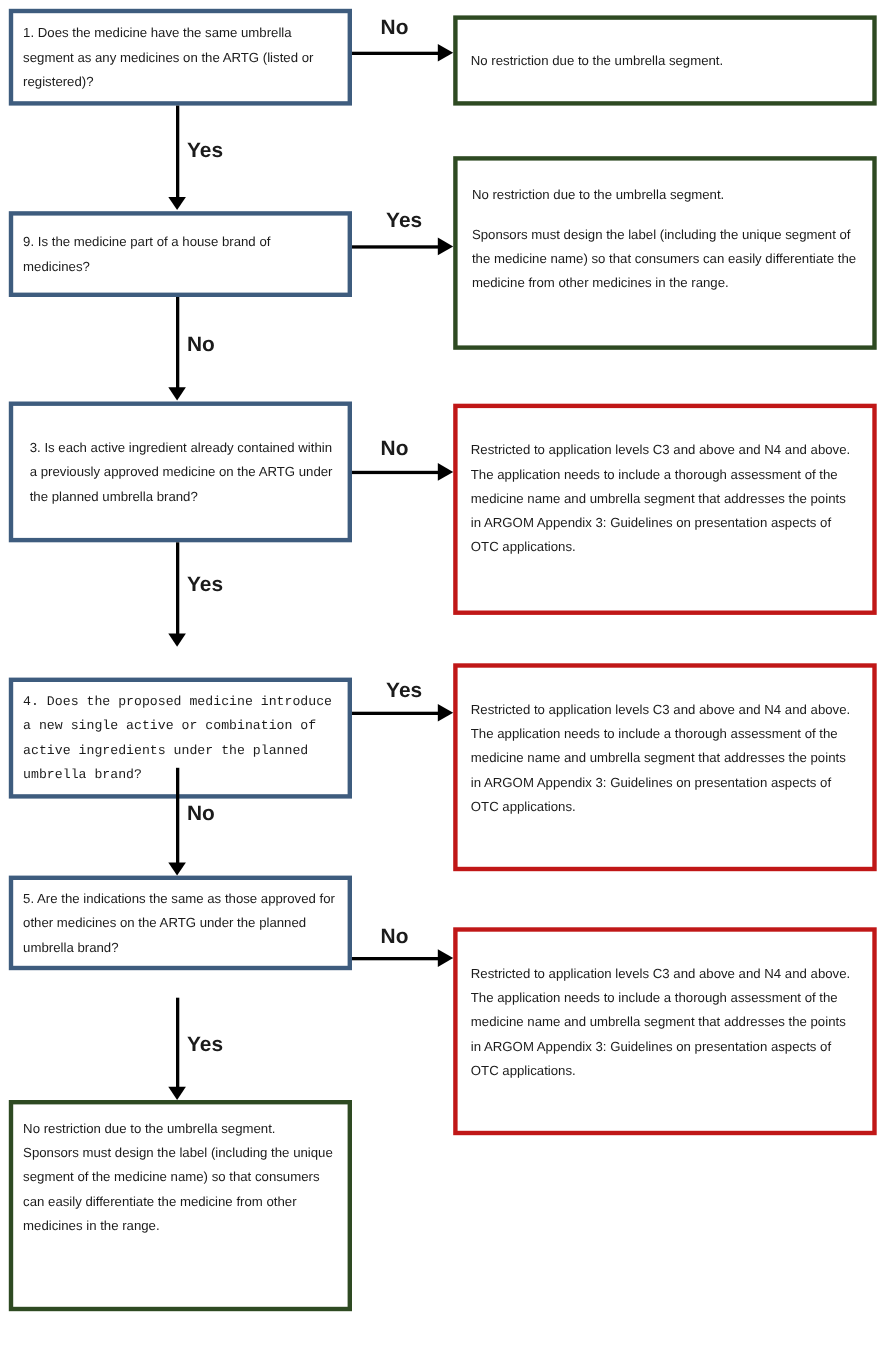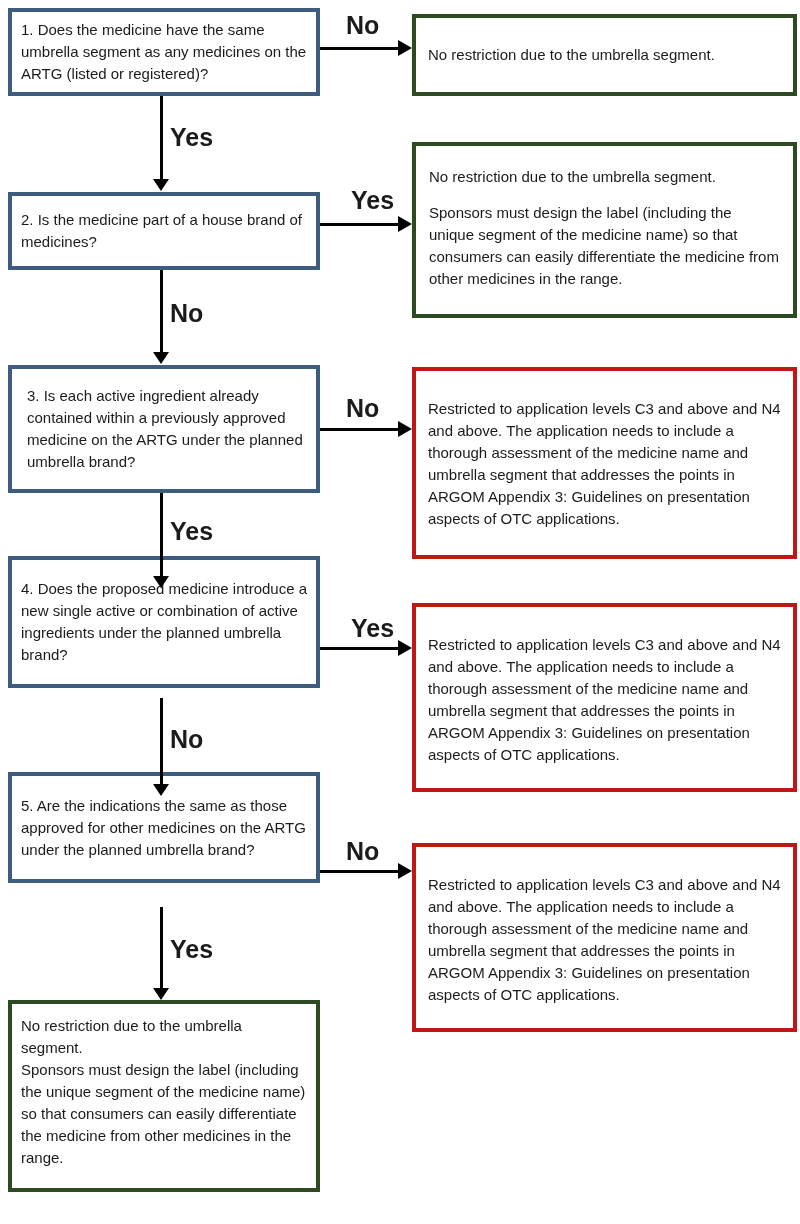--- a/index.html
+++ b/index.html
@@ -2,60 +2,60 @@
 <html style="--question-border: #3e5c7e; --no-restriction-border: #2e4a22; --restricted-border: #c01717; --text: #1b1b1b;"><head>
 <meta charset="utf-8">
 <style>
   html,body{margin:0;padding:0;background:#ffffff;}
   .canvas{
     position:relative;width:800px;height:1224px;background:#ffffff;
     font-family:"Liberation Sans",sans-serif;color:var(--text,#1b1b1b);
     overflow:hidden;
   }
   .box{position:absolute;box-sizing:border-box;background:#ffffff;}
-  .box p{margin:0;font-size:15px;line-height:22px;}
+  .box p{margin:0;font-size:12px;line-height:22px;}
   .qbox{left:8px;width:312px;border:4px solid var(--question-border,#3e5c7e);
         display:flex;align-items:center;padding:0 9px;}
   .obox{left:412px;width:385px;border:4px solid;}
   .obox.green{border-color:var(--no-restriction-border,#2e4a22);}
   .obox.red{border-color:var(--restricted-border,#c01717);}
   .center{display:flex;align-items:center;padding:0 12px;}
   .pad-para{padding:20px 13px 0 13px;}
   .pad-para p + p{margin-top:14px;}
   .pad-red{padding:27px 12px 0 12px;}
   .finalbox{left:8px;width:312px;border:4px solid var(--no-restriction-border,#2e4a22);
         padding:11px 9px 0 9px;}
   .vline{position:absolute;width:3px;background:#000;}
   .vhead{position:absolute;width:0;height:0;
          border-left:8px solid transparent;border-right:8px solid transparent;
          border-top:12px solid #000;}
   .hline{position:absolute;height:3px;background:#000;}
   .hhead{position:absolute;width:0;height:0;
          border-top:8px solid transparent;border-bottom:8px solid transparent;
          border-left:14px solid #000;}
-  .lbl{position:absolute;font-size:25px;font-weight:bold;line-height:19px;}
+  .lbl{position:absolute;font-size:19px;font-weight:bold;line-height:19px;}
 </style>
 </head>
 <body>
 
 <div class="canvas">
 
   <div class="box qbox" style="top:8px;height:88px;">
     <p>1. Does the medicine have the same umbrella segment as any medicines on the ARTG (listed or registered)?</p>
   </div>
   <div class="box qbox" style="top:192px;height:78px;">
-    <p>2. Is the medicine part of a house brand of medicines?</p>
+    <p>9. Is the medicine part of a house brand of medicines?</p>
   </div>
   <div class="box qbox" style="top:365px;height:128px;padding-left:15px;">
     <p>3. Is each active ingredient already contained within a previously approved medicine on the ARTG under the planned umbrella brand?</p>
   </div>
-  <div class="box qbox" style="top:556px;height:132px;">
+  <div class="box qbox" style="top:616px;height:110px;font-family:Liberation Mono, monospace;">
     <p>4. Does the proposed medicine introduce a new single active or combination of active ingredients under the planned umbrella brand?</p>
   </div>
-  <div class="box qbox" style="top:772px;height:111px;">
+  <div class="box qbox" style="top:796px;height:86px;">
     <p>5. Are the indications the same as those approved for other medicines on the ARTG under the planned umbrella brand?</p>
   </div>
 
   <div class="box finalbox" style="top:1000px;height:192px;">
     <p>No restriction due to the umbrella segment.</p>
     <p>Sponsors must design the label (including the unique segment of the medicine name) so that consumers can easily differentiate the medicine from other medicines in the range.</p>
   </div>
 
   <div class="box obox green center" style="top:14px;height:82px;">
     <p>No restriction due to the umbrella segment.</p>

